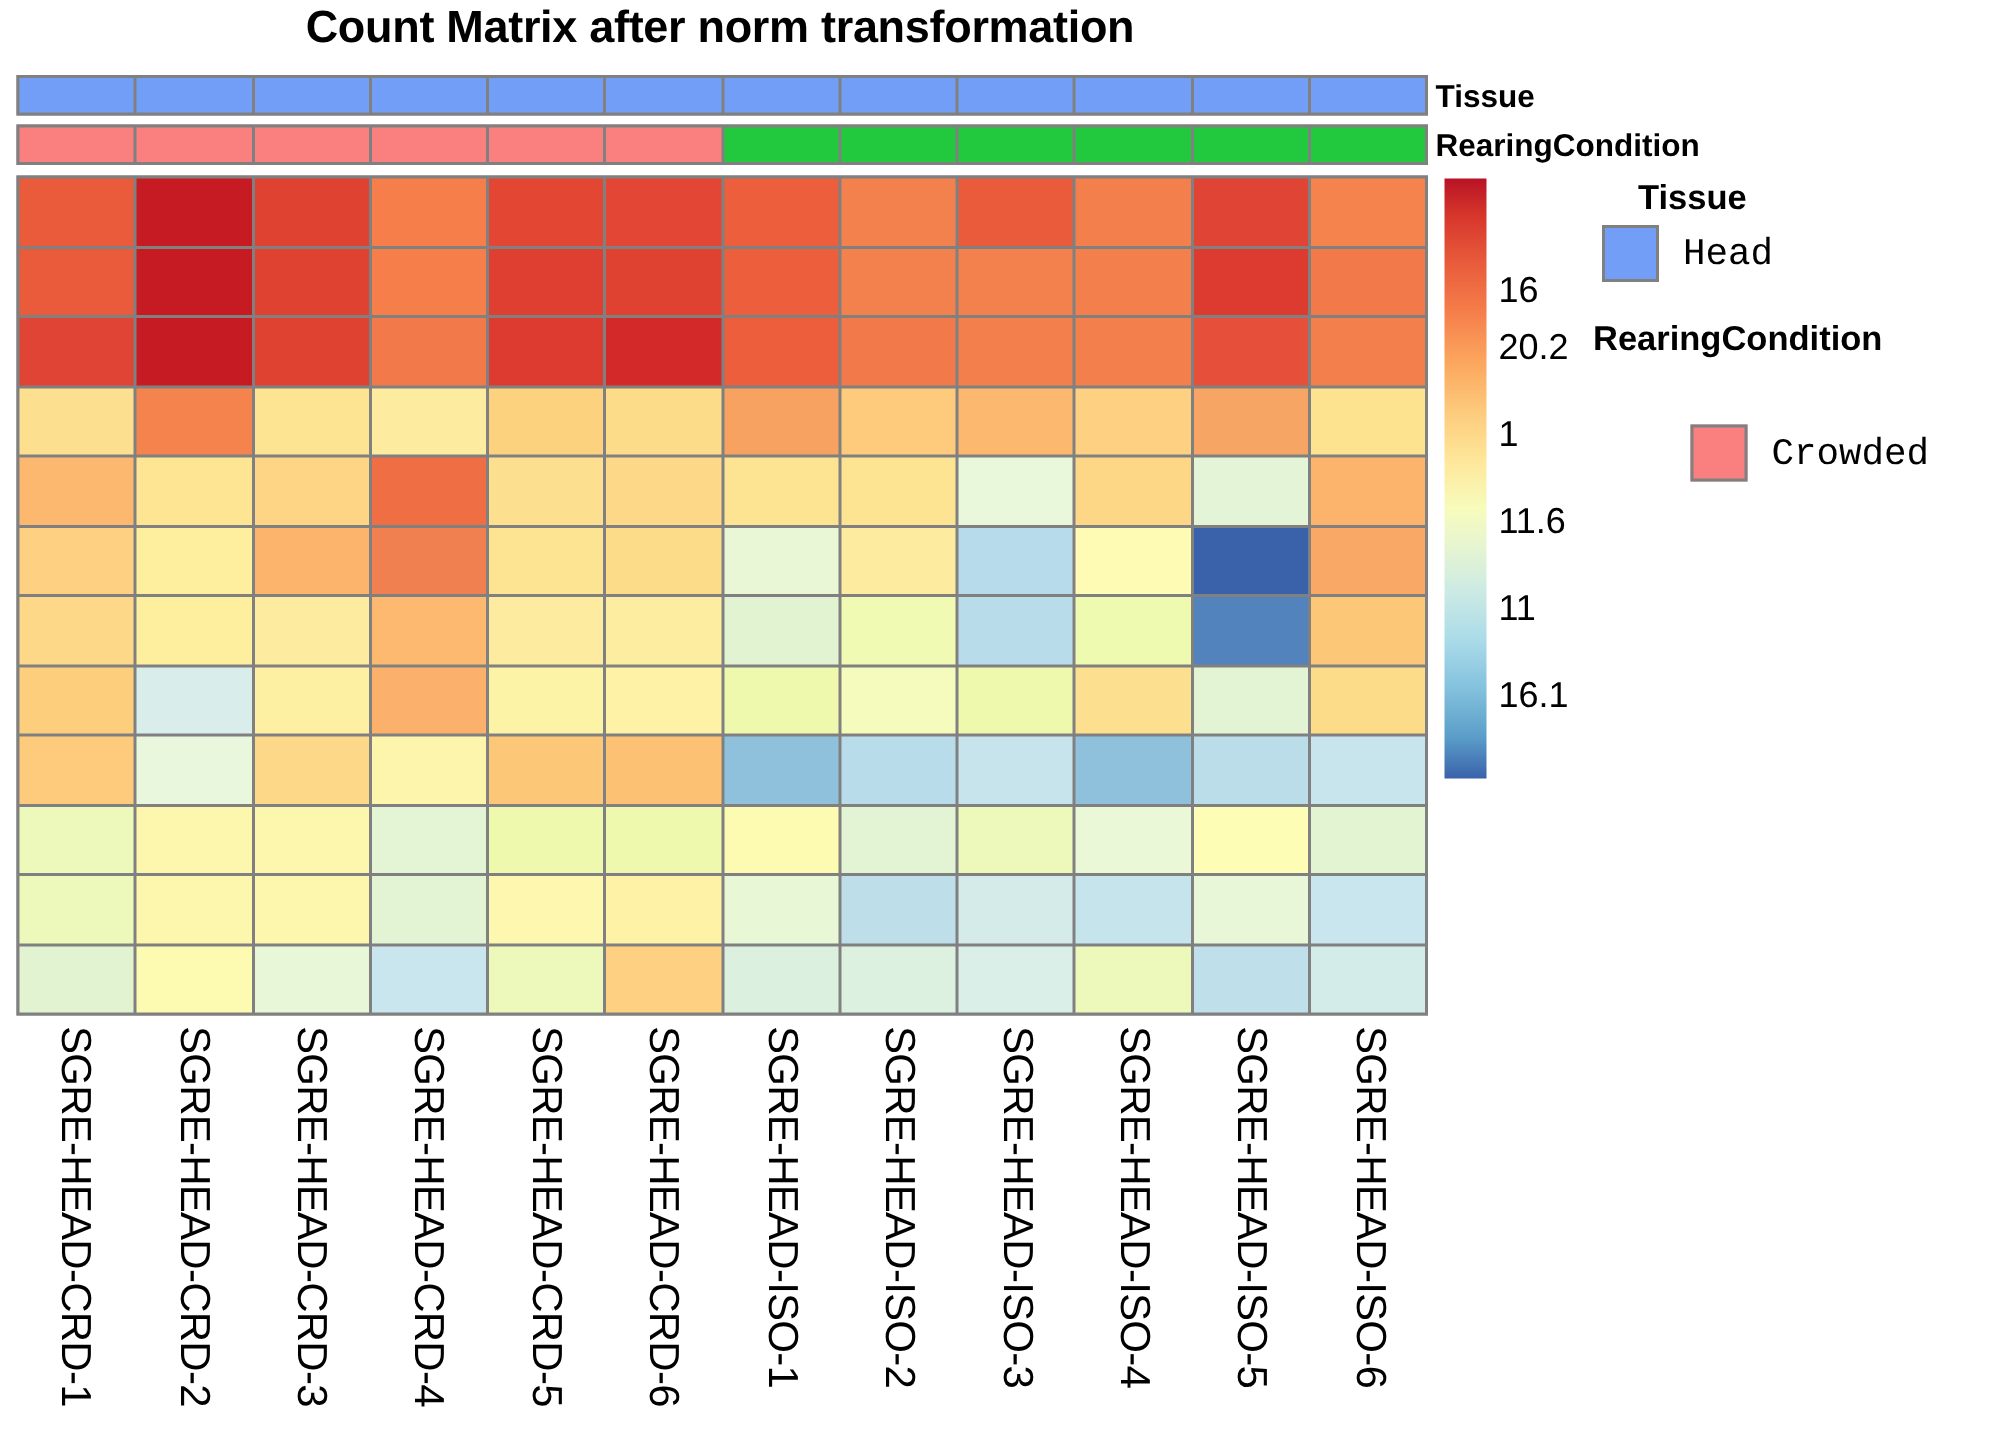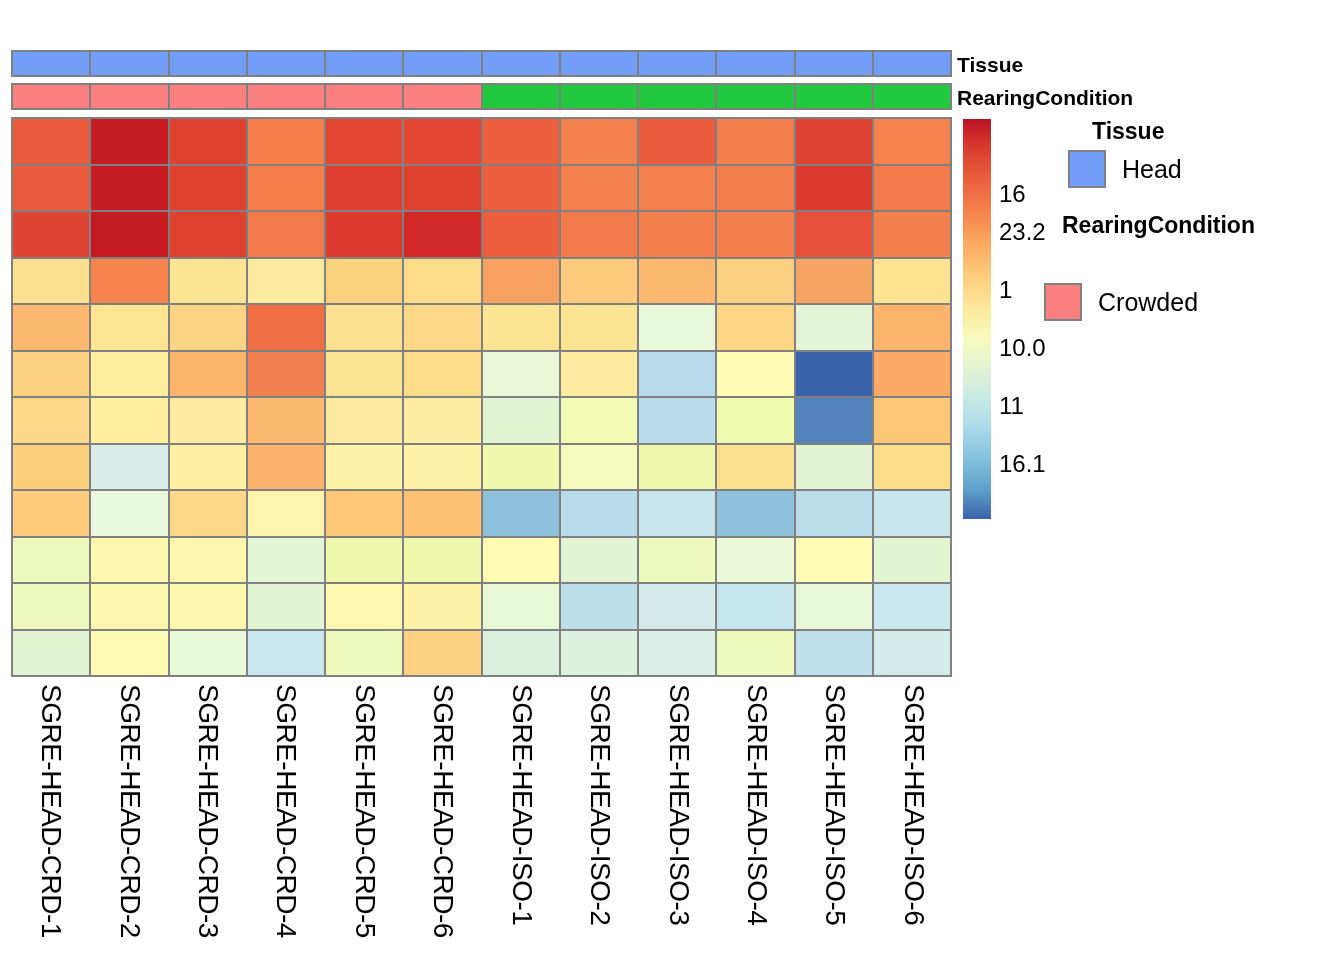--- a/index.html
+++ b/index.html
@@ -135,44 +135,46 @@
     position: absolute;
     font-size: 23px;
     font-weight: bold;
     color: #000000;
     white-space: nowrap;
   }
   .legend-item {
     position: absolute;
     display: flex;
     align-items: center;
+    font-family: Liberation Mono, monospace;
   }
   .legend-swatch {
     width: 38px;
     height: 38px;
     border: 2px solid #808080;
     flex: 0 0 auto;
   }
   .legend-label {
     margin-left: 16px;
     font-size: 25px;
     color: #000000;
     white-space: nowrap;
   }
   #legend-tissue-title { left: 1092px; top: 118px; }
   #legend-tissue-head  { left: 1068px; top: 150px; }
   #legend-rearing-title{ left: 1062px; top: 212px; }
   #legend-rearing-iso  { left: 1068px; top: 245px; }
-  #legend-rearing-crd  { left: 1044px; top: 283px; }
+  #legend-rearing-crd  { left: 1127px; top: 283px; }
 </style>
 </head>
 <body>
 
 <div id="root">
 
+  <div id="title">Count Matrix after norm transformation</div>
 
   <div class="annot-row" id="annot-tissue">
       <div class="annot-cell" title="Head" style="background: rgb(114, 158, 247);"></div>
       <div class="annot-cell" title="Head" style="background: rgb(114, 158, 247);"></div>
       <div class="annot-cell" title="Head" style="background: rgb(114, 158, 247);"></div>
       <div class="annot-cell" title="Head" style="background: rgb(114, 158, 247);"></div>
       <div class="annot-cell" title="Head" style="background: rgb(114, 158, 247);"></div>
       <div class="annot-cell" title="Head" style="background: rgb(114, 158, 247);"></div>
       <div class="annot-cell" title="Head" style="background: rgb(114, 158, 247);"></div>
       <div class="annot-cell" title="Head" style="background: rgb(114, 158, 247);"></div>
@@ -381,23 +383,23 @@
         <div class="xlabel-text">SGRE-HEAD-ISO-5</div>
       </div>
       <div class="xlabel-slot">
         <div class="xlabel-text">SGRE-HEAD-ISO-6</div>
       </div>
     </div>
 
   <div id="colorbar"></div>
   <div id="colorbar-ticks">
       <div class="cbar-tick" style="top: 160px; margin-top: 20px;">16</div>
-      <div class="cbar-tick" style="top: 218px;">23.2</div>
+      <div class="cbar-tick" style="top: 218px;">20.2</div>
       <div class="cbar-tick" style="top: 276px;">1</div>
-      <div class="cbar-tick" style="top: 334px;">10.0</div>
+      <div class="cbar-tick" style="top: 334px;">11.6</div>
       <div class="cbar-tick" style="top: 392px;">11</div>
       <div class="cbar-tick" style="top: 450px;">16.1</div>
     </div>
 
   <div class="legend-title" id="legend-tissue-title">Tissue</div>
   <div class="legend-item" id="legend-tissue-head">
     <div class="legend-swatch" style="background: rgb(114, 158, 247);"></div>
     <div class="legend-label">Head</div>
   </div>
 

